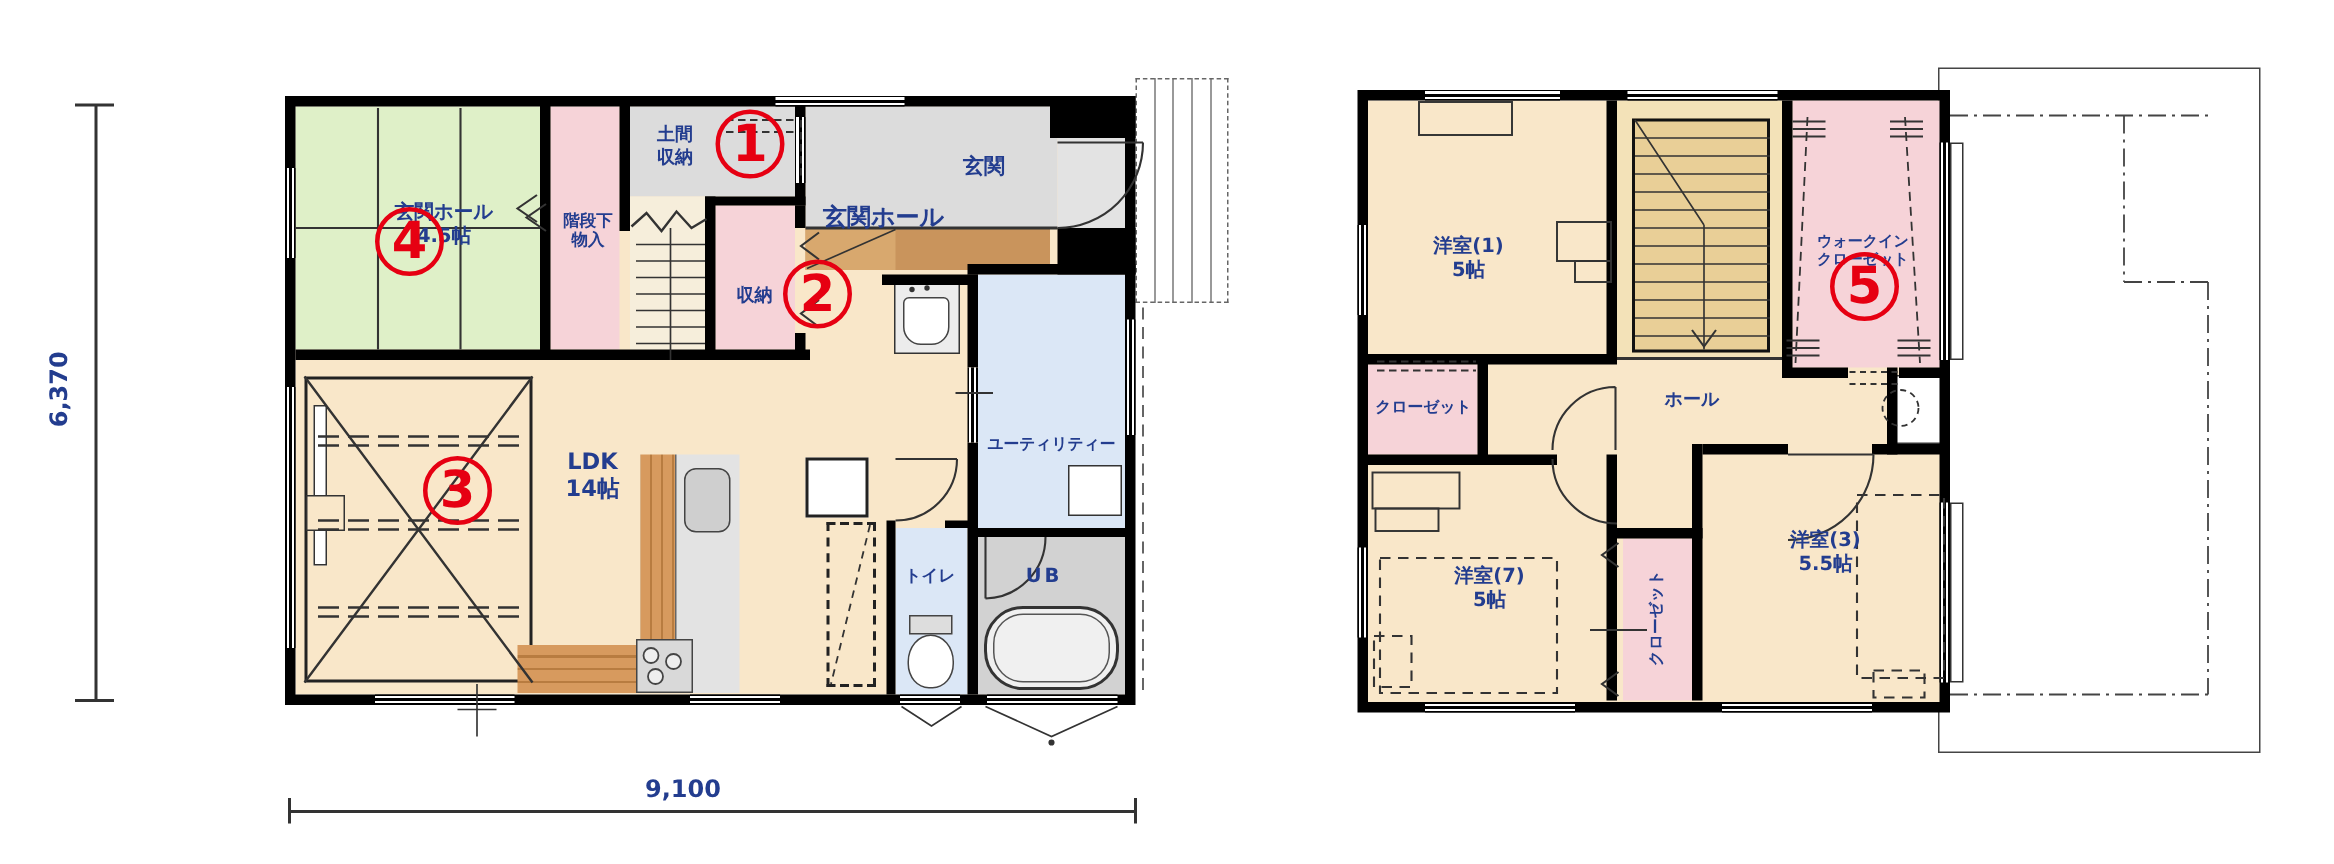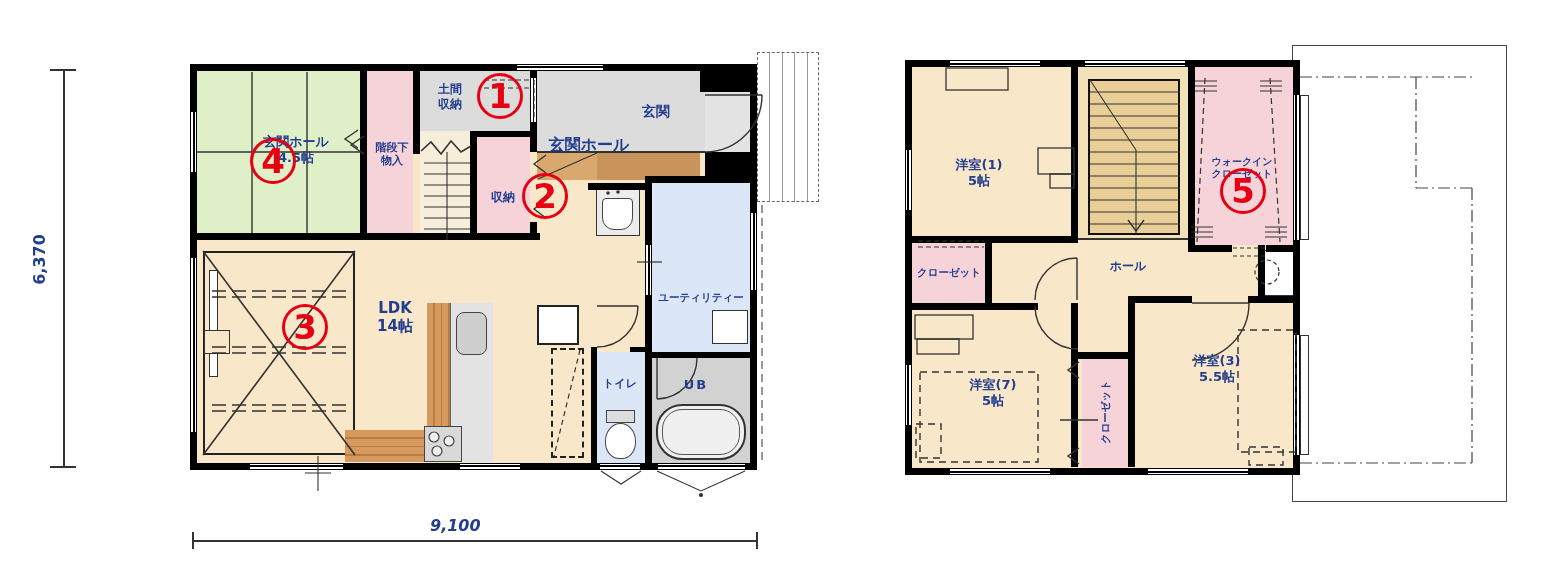--- a/index.html
+++ b/index.html
@@ -280,15 +280,15 @@
   <div class="qnum" style="left:1220px;top:168px;">5</div>
 
   <div class="thin" style="left:63px;top:70px;width:1.5px;height:397px;"></div>
   <div class="thin" style="left:50px;top:69px;width:26px;height:1.5px;"></div>
   <div class="thin" style="left:50px;top:466px;width:26px;height:1.5px;"></div>
   <div class="dimlbl" style="left:14px;top:250px;transform:rotate(-90deg);transform-origin:center;">6,370</div>
 
   <div class="thin" style="left:193px;top:540px;width:564px;height:1.5px;"></div>
   <div class="thin" style="left:192px;top:532px;width:1.5px;height:17px;"></div>
   <div class="thin" style="left:756px;top:532px;width:1.5px;height:17px;"></div>
-  <div class="dimlbl" style="left:430px;top:516px;font-style:italic;">9,100</div>
+  <div class="dimlbl" style="left:430px;top:516px;">9,100</div>
 
 </div>
 
 </body></html>

